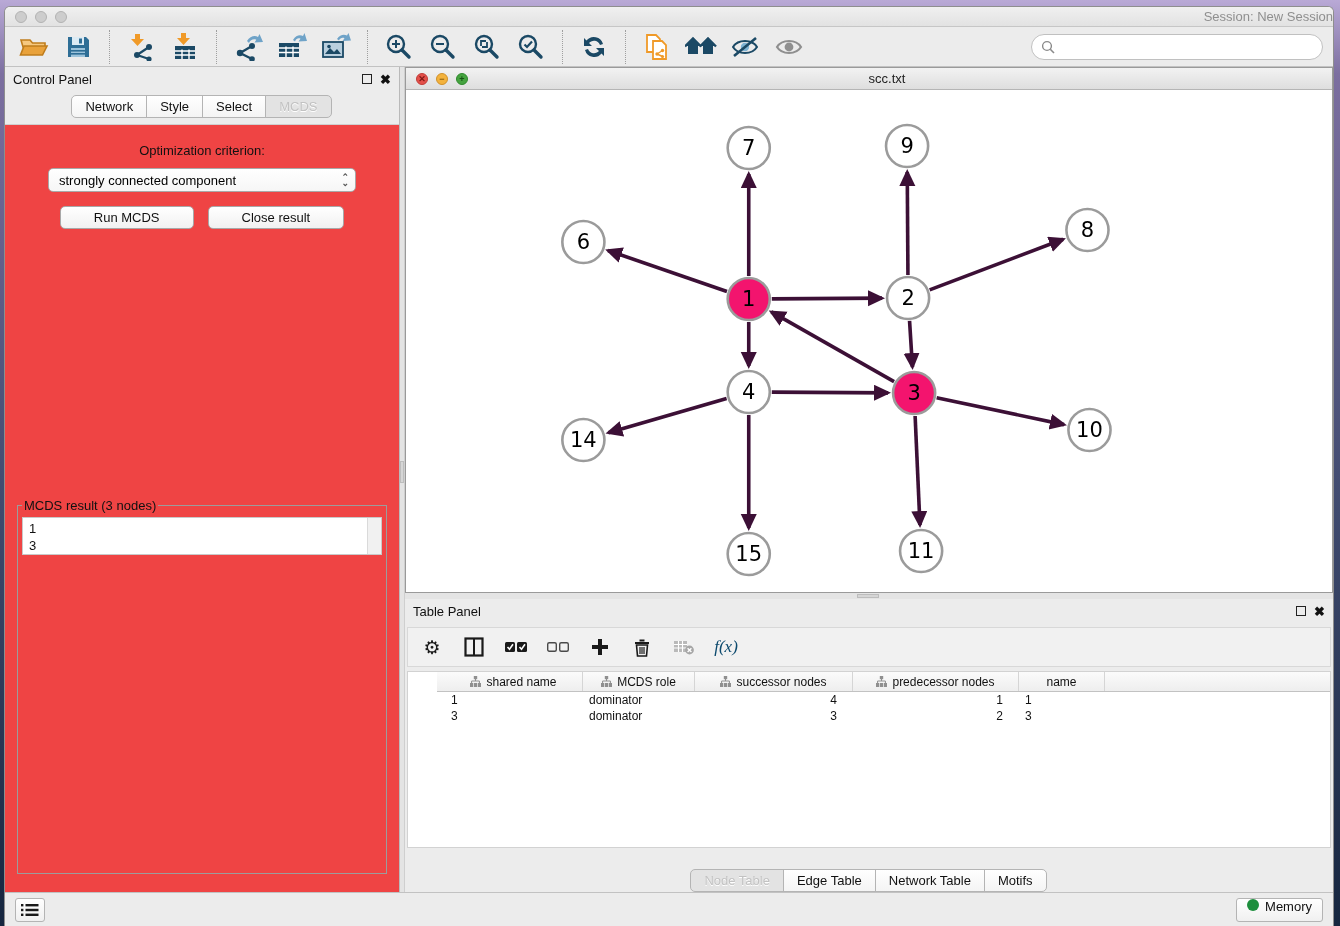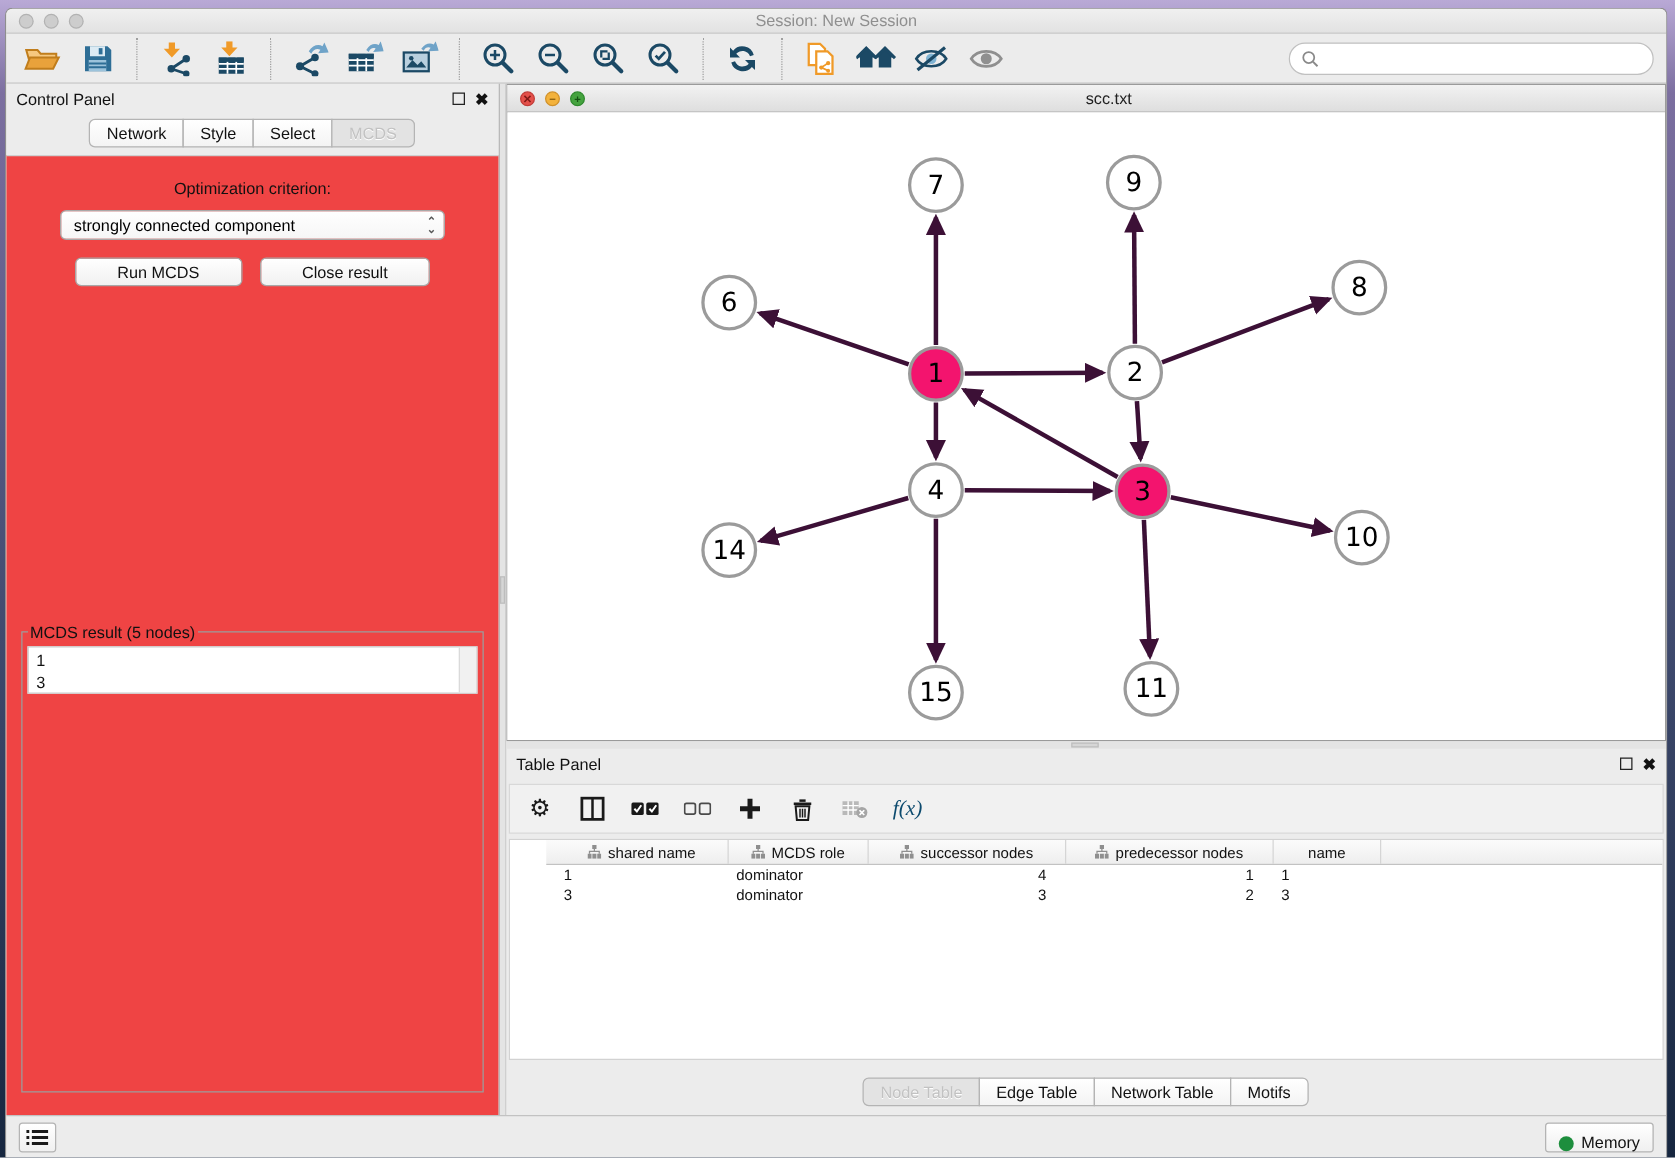--- a/index.html
+++ b/index.html
@@ -9,21 +9,21 @@
 
   .app-window { position:absolute; left:4px; top:6px; right:6px; bottom:0;
     background:#ececec; border:1px solid #8e8e8e; border-bottom:none;
     border-radius:6px 6px 0 0; display:flex; flex-direction:column; overflow:hidden; }
 
   
   .titlebar { height:20px; background:linear-gradient(#f0f0f0,#e2e2e2);
     border-bottom:1px solid #c6c6c6; display:flex; align-items:center; position:relative; flex:0 0 auto; }
   .traffic { display:flex; gap:8px; margin-left:10px; }
   .tl { width:12px; height:12px; border-radius:50%; background:#cdcdcd; border:1px solid #b2b2b2; }
-  .titlebar .title { position:absolute; left:0; right:0; text-align:center;
+  .titlebar .title { position:absolute; left:0; right:0; text-align:right;
     font-size:13px; color:#8f8f8f; }
 
   
   .toolbar { height:40px; background:#ececec; border-bottom:1px solid #c2c2c2;
     display:flex; align-items:center; padding:0 10px; gap:6px; flex:0 0 auto; }
   .tbtn { width:38px; height:32px; display:flex; align-items:center; justify-content:center;
     background:transparent; border:none; cursor:pointer; }
   .tsep { width:1px; height:34px; border-left:1px dotted #9f9f9f; margin:0 6px; }
   .searchbox { margin-left:auto; width:292px; height:26px; background:#fff;
     border:1px solid #c0c0c0; border-radius:13px; display:flex; align-items:center; padding:0 9px; }
@@ -105,30 +105,30 @@
     display:flex; flex-direction:column; min-height:0;padding-left:29px; }
   .tbl-header { display:flex; height:20px; background:linear-gradient(#fbfbfb,#eeeeee);
     border-bottom:1px solid #c2c2c2; flex:0 0 auto; padding-left:8px; }
   .th { display:flex; align-items:center; justify-content:center; gap:5px; font-size:12px; color:#111;
     border-right:1px solid #d5d5d5; cursor:pointer; }
   .tbl-row { display:flex; height:16px; padding-left:8px; }
   .td { font-size:12px; color:#111; line-height:16px; overflow:hidden; white-space:nowrap; }
   .td.left { text-align:left; padding-left:6px; }
   .td.right { text-align:right; padding-right:16px; }
 
-  .tp-tabs { height:44px; display:flex; justify-content:center; align-items:center;
+  .tp-tabs { height:44px; display:flex; justify-content:center; align-items:flex-end;
     padding-top:7px; flex:0 0 auto; }
 
   
   .statusbar { height:34px; background:#ececec; border-top:1px solid #c2c2c2;
     display:flex; align-items:center; padding:0 10px; flex:0 0 auto; }
   .list-btn { width:30px; height:24px; background:linear-gradient(#fff,#f0f0f0); border:1px solid #b4b4b4;
     border-radius:3px; display:flex; align-items:center; justify-content:center; cursor:pointer; }
   .memory-btn { margin-left:auto; height:24px; background:linear-gradient(#fff,#f0f0f0);
-    border:1px solid #b4b4b4; border-radius:3px; display:flex; align-items:flex-end; gap:6px;
+    border:1px solid #b4b4b4; border-radius:3px; display:flex; align-items:flex-start; gap:6px;
     padding:0 10px; font-size:13px; color:#111; cursor:pointer; }
   .green-dot { width:12px; height:12px; border-radius:50%; background:#1d8e3d; }
 </style>
 </head>
 <body>
 
 <div class="app-window">
 
   <div class="titlebar">
     <div class="traffic">
@@ -309,21 +309,21 @@
           <span class="stepper">
               <span>⌃</span>
               <span>⌄</span>
             </span>
         </div>
         <div class="btn-row">
           <button class="mac-btn">Run MCDS</button>
           <button class="mac-btn">Close result</button>
         </div>
         <fieldset class="result-fieldset">
-          <legend>MCDS result (5 nodes)</legend>
+          <legend>MCDS result (3 nodes)</legend>
           <div class="result-box">
             <div class="result-items">
                 <div class="result-item">1</div>
                 <div class="result-item">3</div>
               </div>
             <div class="vscroll"></div>
           </div>
         </fieldset>
       </div>
     </div>

